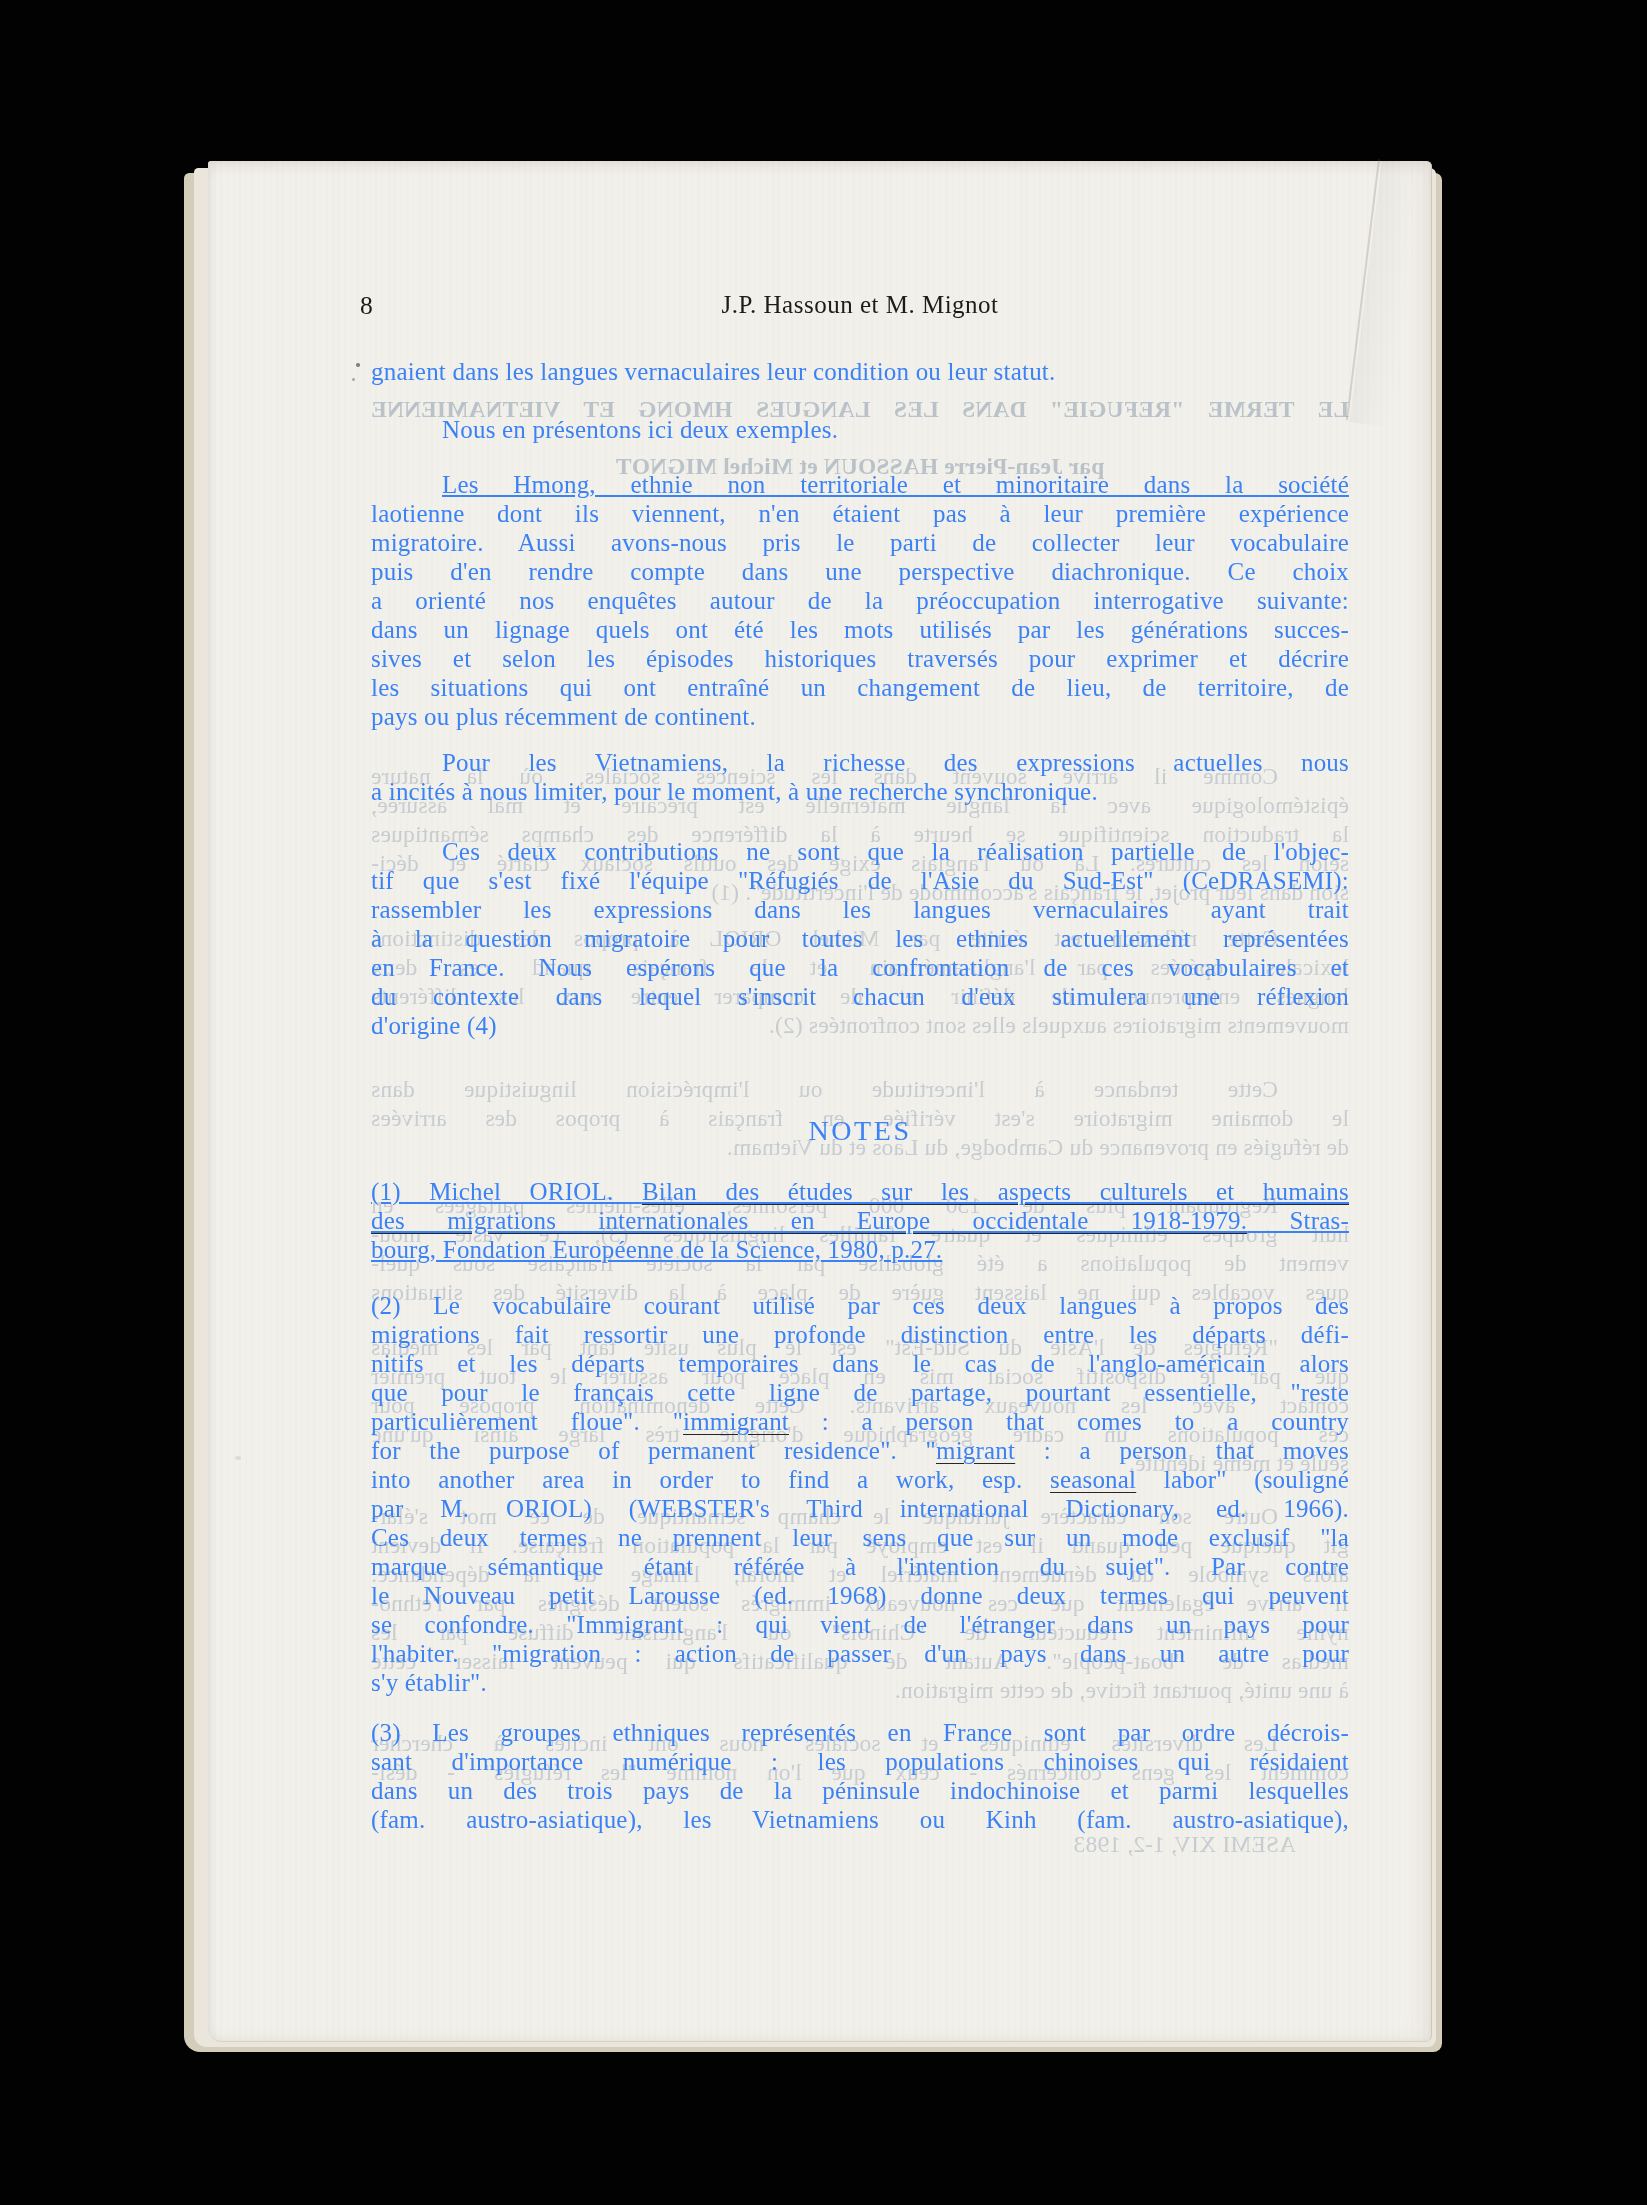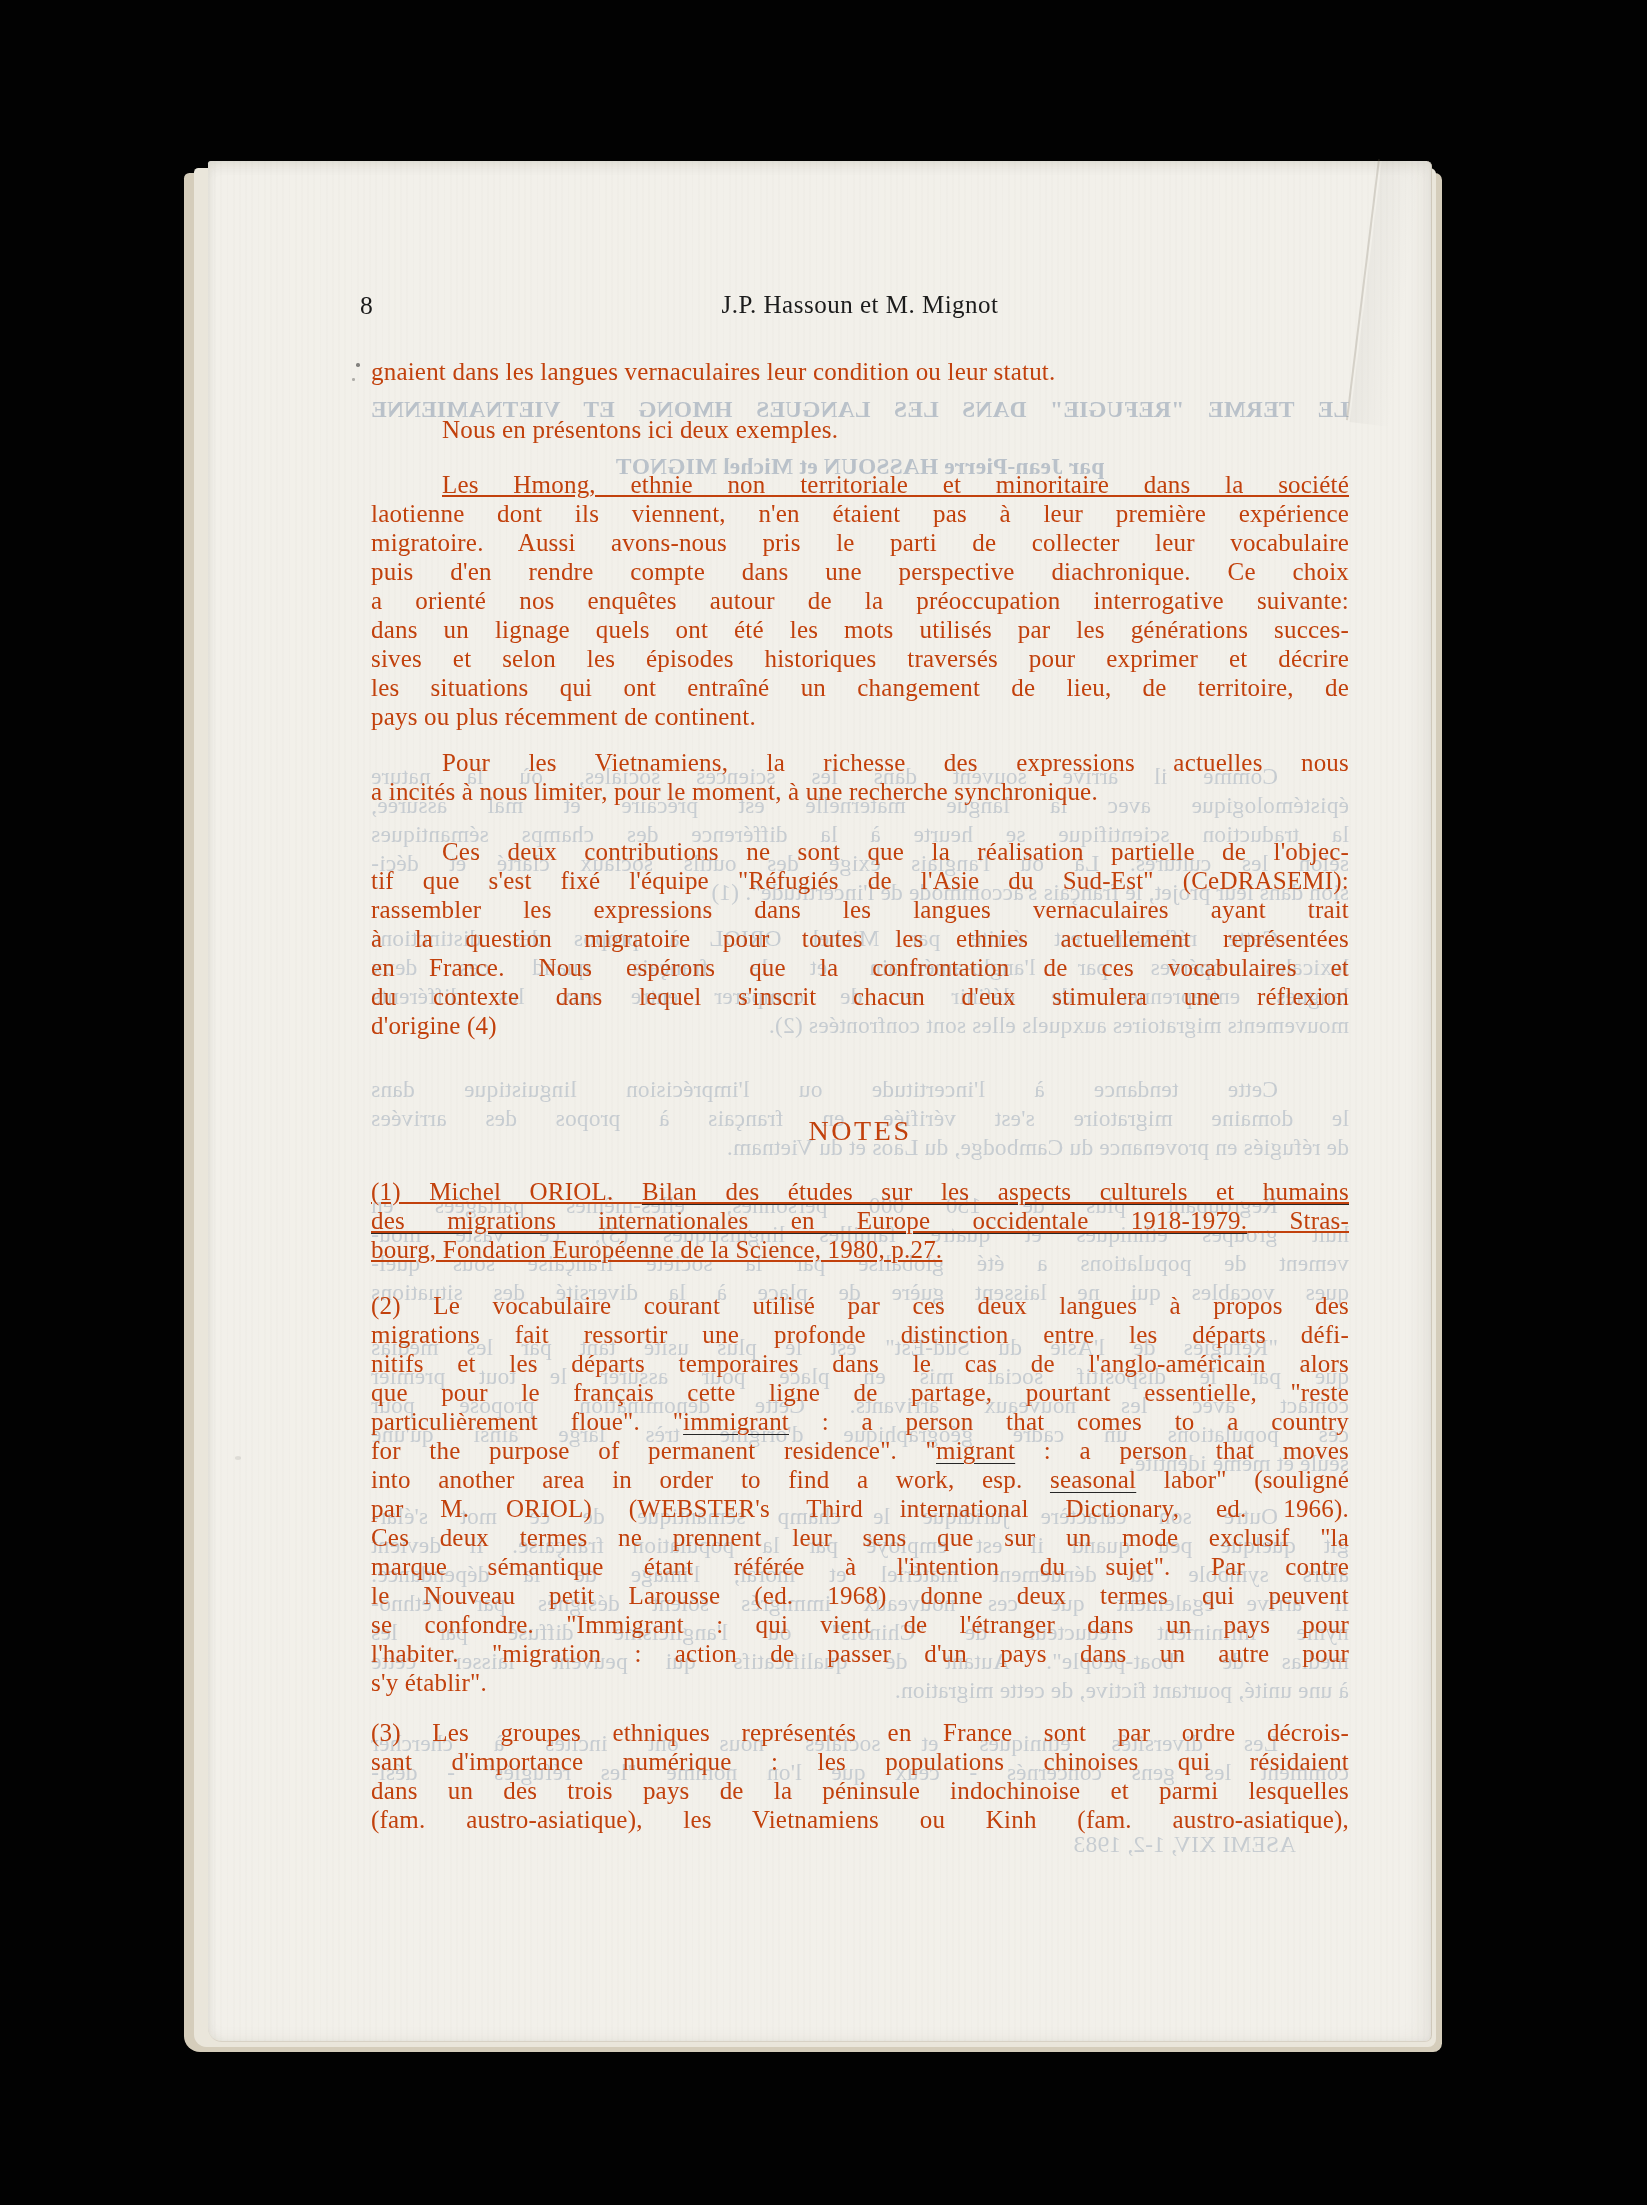--- a/index.html
+++ b/index.html
@@ -15,21 +15,21 @@
   #page:after{content:"";position:absolute;inset:0;border-radius:inherit;
         background:repeating-linear-gradient(90deg, rgba(90,80,60,0.014) 0 1.8px, rgba(255,255,255,0) 1.8px 6.2px);}
   #crease{position:absolute;left:1378px;top:159px;width:1.8px;height:263px;background:rgba(110,100,80,0.22);
         transform:rotate(7deg);transform-origin:top center;}
   #crease-shade{position:absolute;left:1382px;top:159px;width:41px;height:265px;
         background:linear-gradient(90deg, rgba(0,0,0,0.035), rgba(0,0,0,0));transform:rotate(7deg);transform-origin:top left;}
   .speck{position:absolute;border-radius:50%;background:rgba(20,20,20,0.5);}
 
   
   #ink-layer,#bleed-layer{position:absolute;left:0;top:0;width:1648px;height:2206px;pointer-events:none;}
-  .block{position:absolute;left:371px;width:978px;color:#c2410c;}
+  .block{position:absolute;left:371px;width:978px;color:#3b82f6;}
   .block .line{font-size:25px;line-height:29px;height:29px;text-align:justify;text-align-last:justify;
         letter-spacing:0.2px;white-space:normal;overflow:visible;}
   .block .line.endline{text-align-last:left;}
   .block .line.centerline{text-align:center;text-align-last:center;}
   .block .line.leftline{text-align:left;text-align-last:left;}
   .block.heading .line{font-size:28px;letter-spacing:2.6px;}
   .u{text-decoration:underline;text-decoration-thickness:1.4px;text-underline-offset:4.4px;text-decoration-color:#262626;}
 
   #page-number{position:absolute;left:360px;top:291px;font-size:25.6px;color:#1c1c1c;}
   #running-header{position:absolute;left:371px;top:291px;width:978px;text-align:center;

